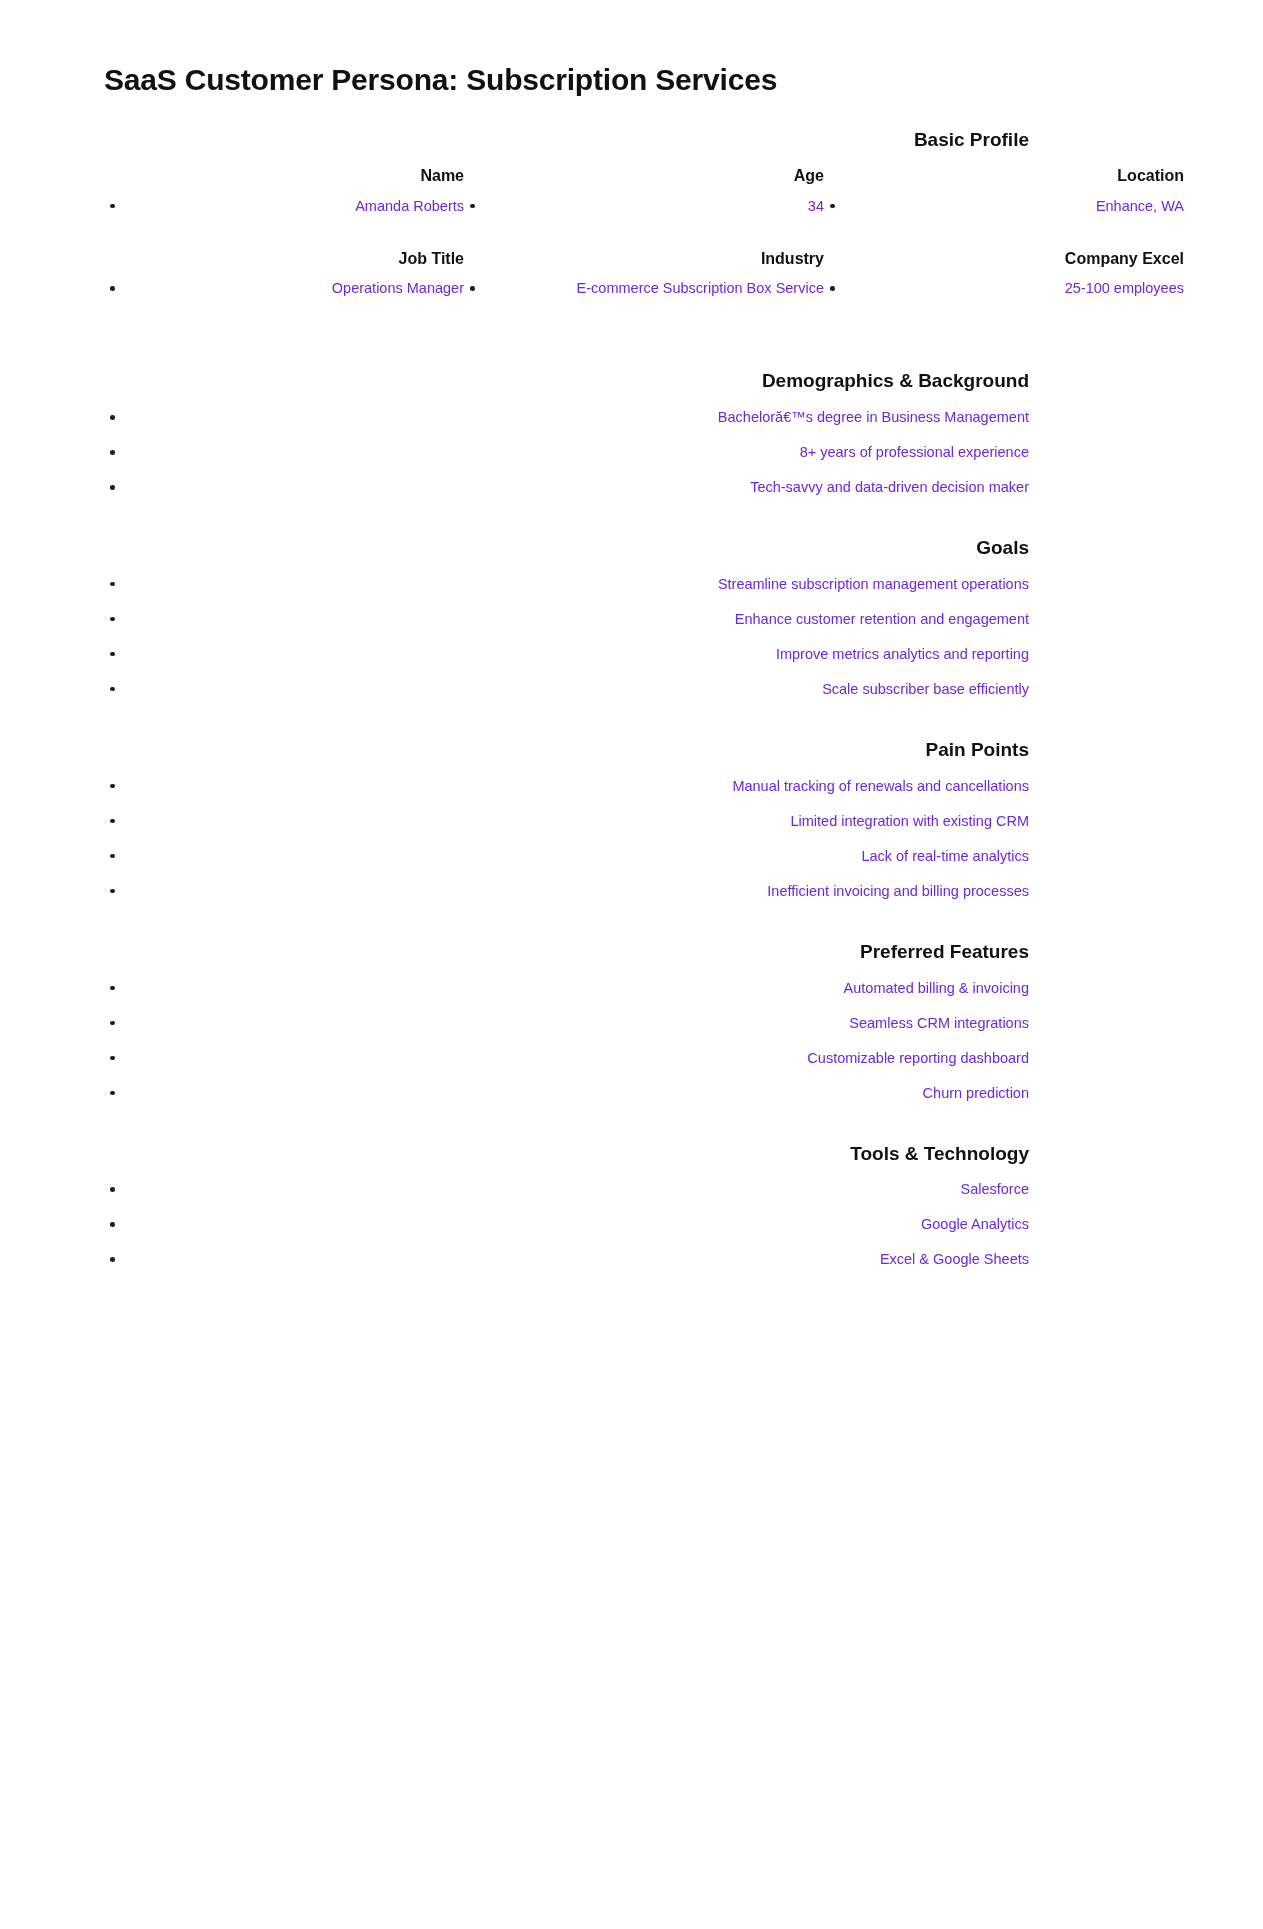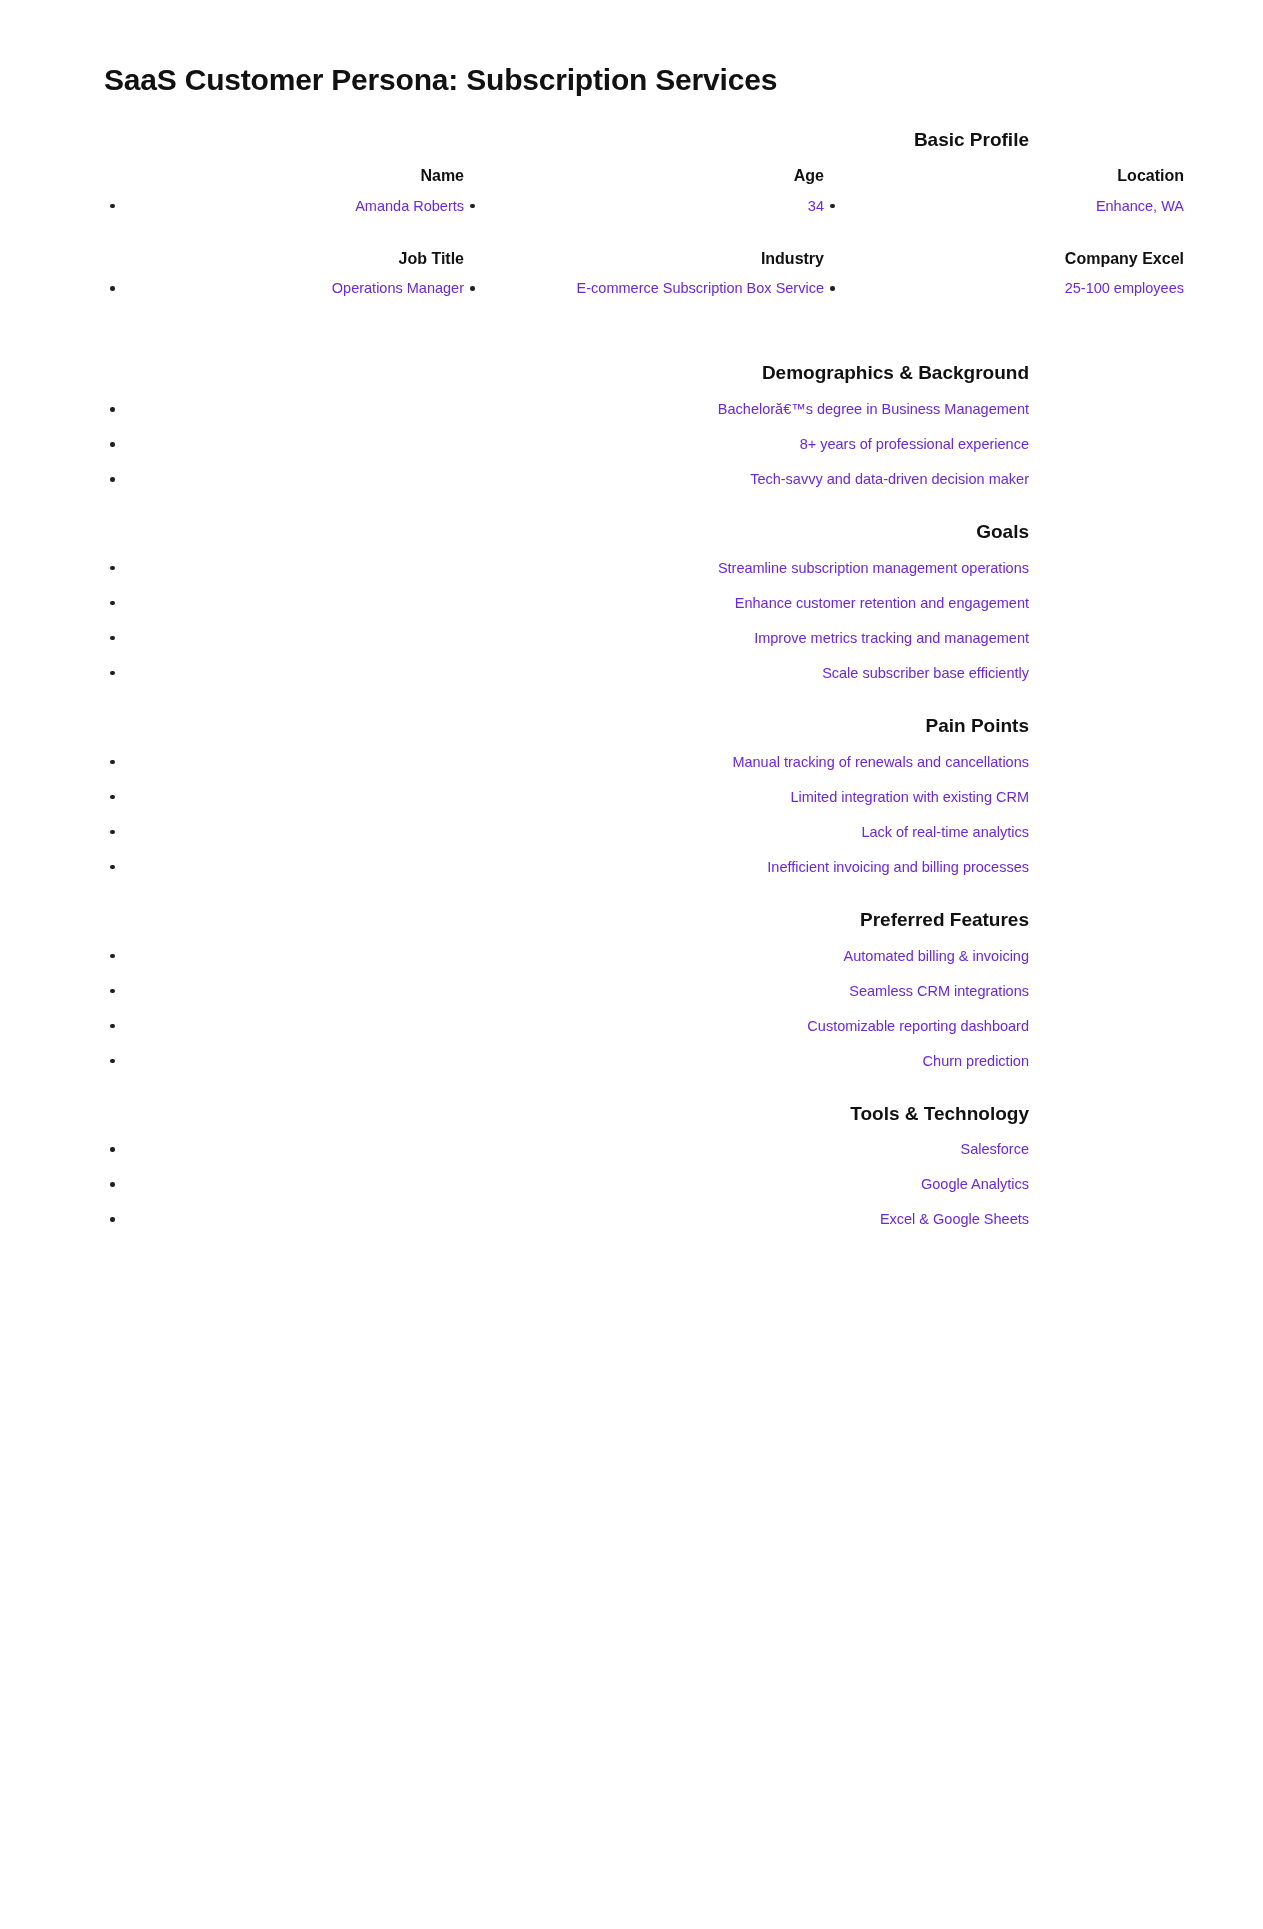--- a/index.html
+++ b/index.html
@@ -34,21 +34,21 @@
     font-weight: bold;
     color: #111111;
     margin: 0 0 14px 0;
     line-height: 1.25;
   }
   .section {
     margin-bottom: 26px;
     text-align: right;
   }
   .section.spaced {
-    margin-top: 30px;
+    margin-top: 38px;
   }
   .profile-grid {
     display: grid;
     grid-template-columns: 360px 360px 360px;
     column-gap: 0px;
     row-gap: 0px;
   }
   .profile-cell {
     margin-bottom: 18px;
   }
@@ -164,21 +164,21 @@
       <li>8+ years of professional experience</li>
       <li>Tech-savvy and data-driven decision maker</li>
     </ul>
   </div>
 
   <div class="section spaced">
     <h2 class="section-title">Goals</h2>
     <ul class="bullets">
       <li>Streamline subscription management operations</li>
       <li>Enhance customer retention and engagement</li>
-      <li>Improve metrics tracking and management</li>
+      <li>Improve metrics analytics and reporting</li>
       <li>Scale subscriber base efficiently</li>
     </ul>
   </div>
 
   <div class="section spaced">
     <h2 class="section-title">Pain Points</h2>
     <ul class="bullets">
       <li>Manual tracking of renewals and cancellations</li>
       <li>Limited integration with existing CRM</li>
       <li>Lack of real-time analytics</li>

